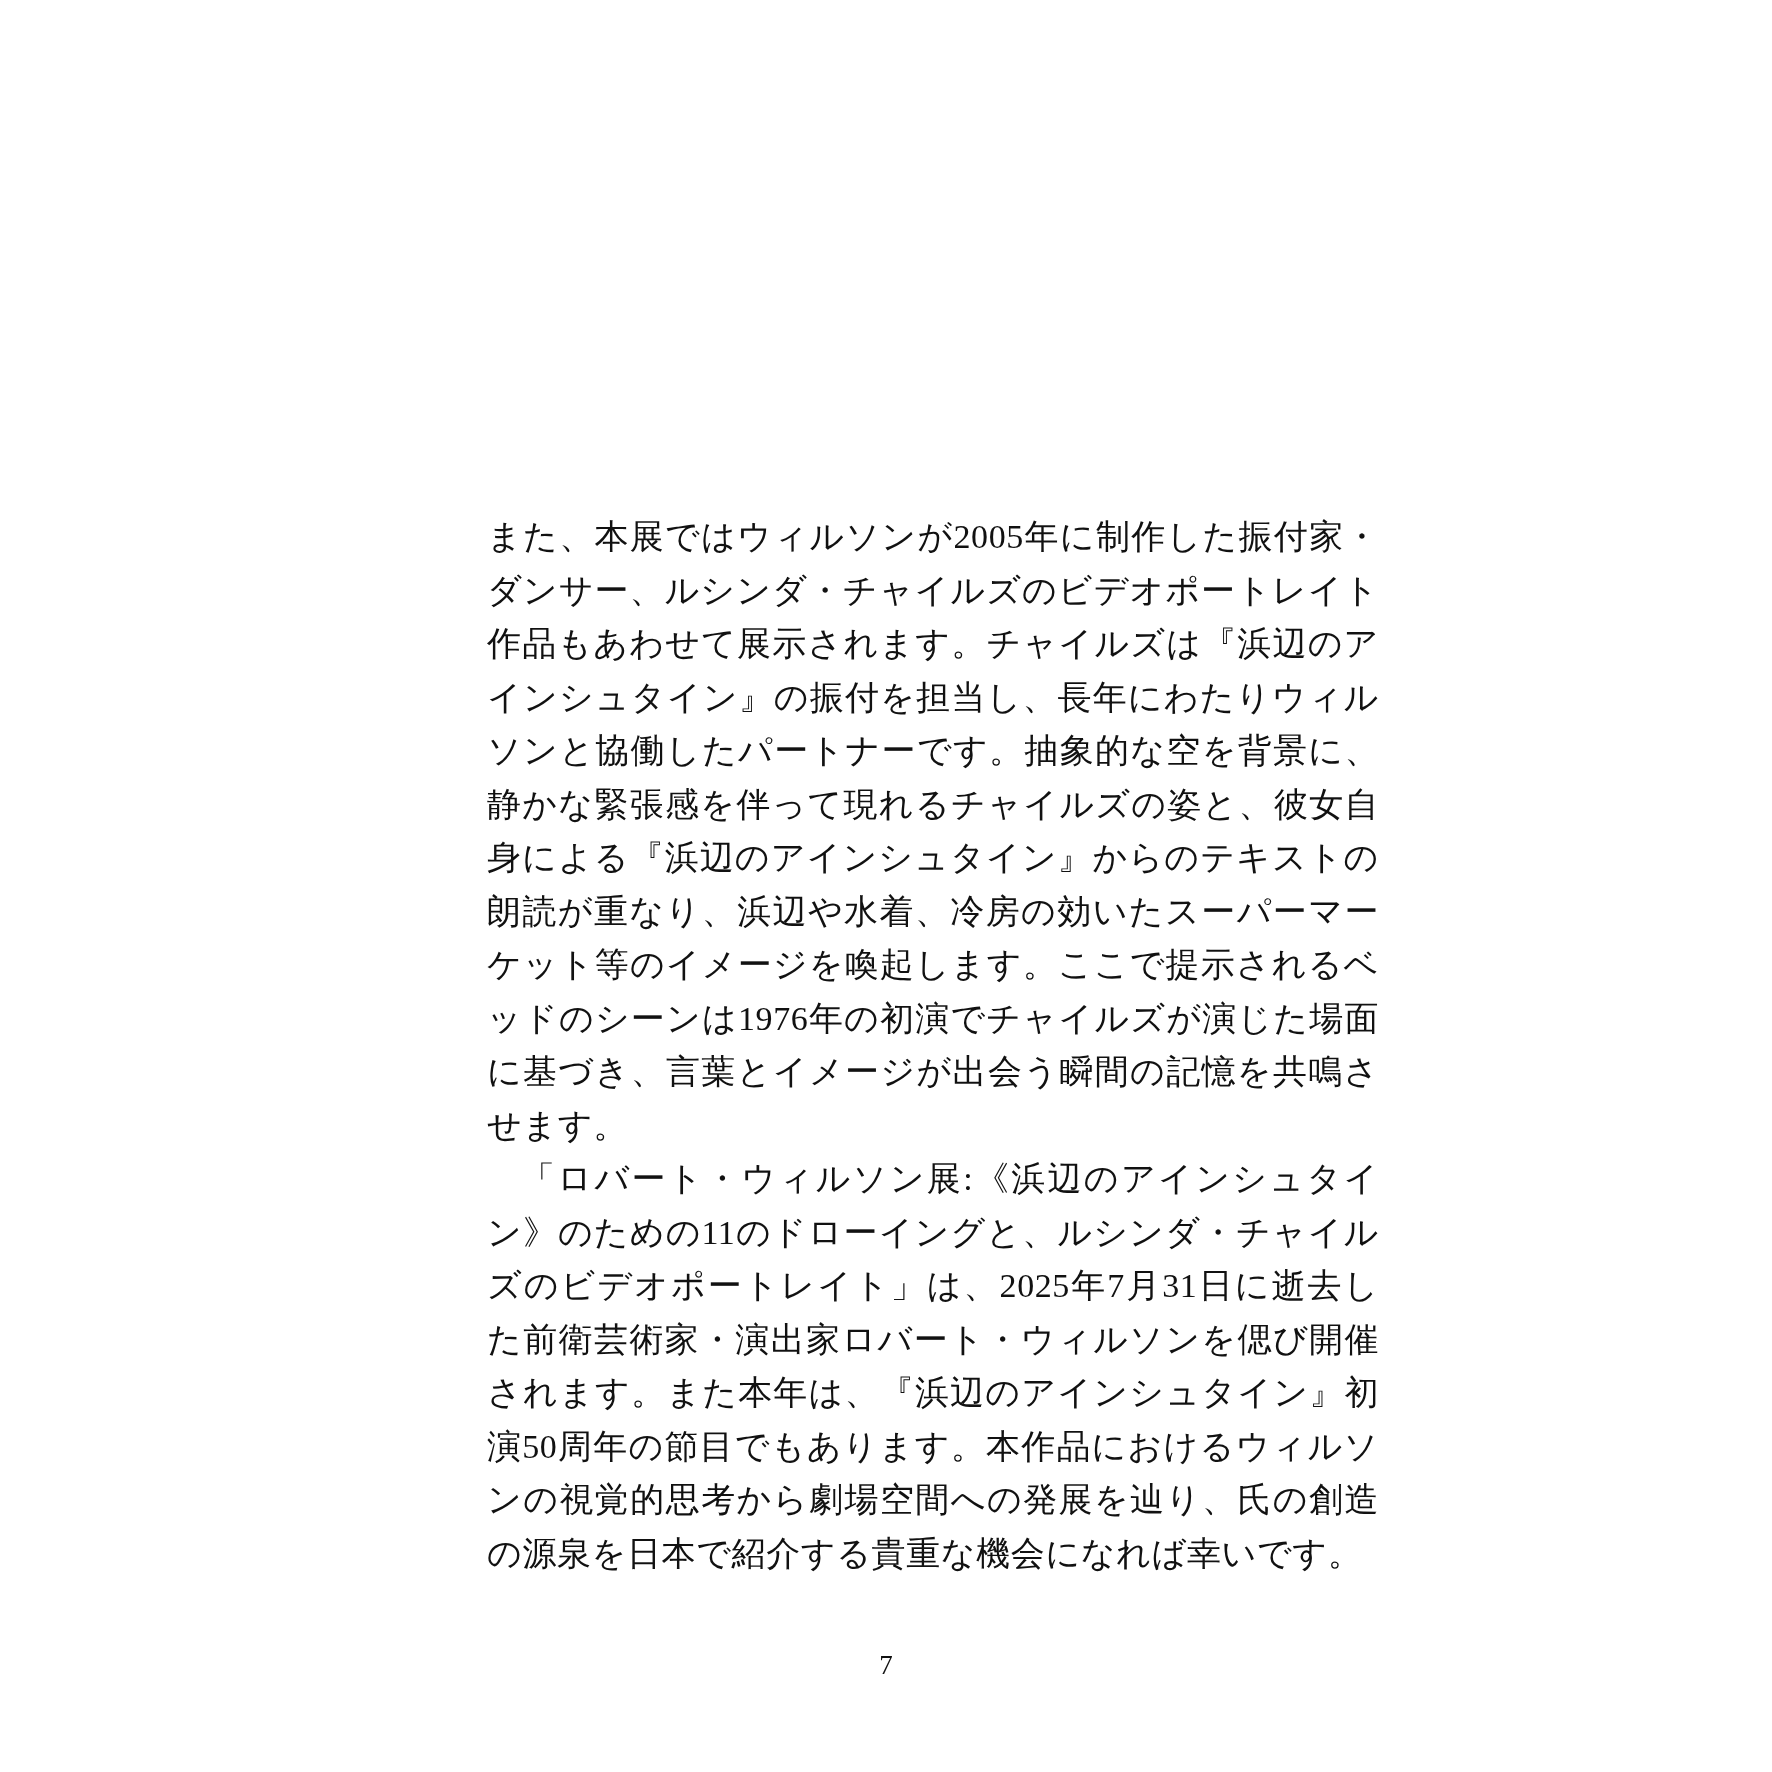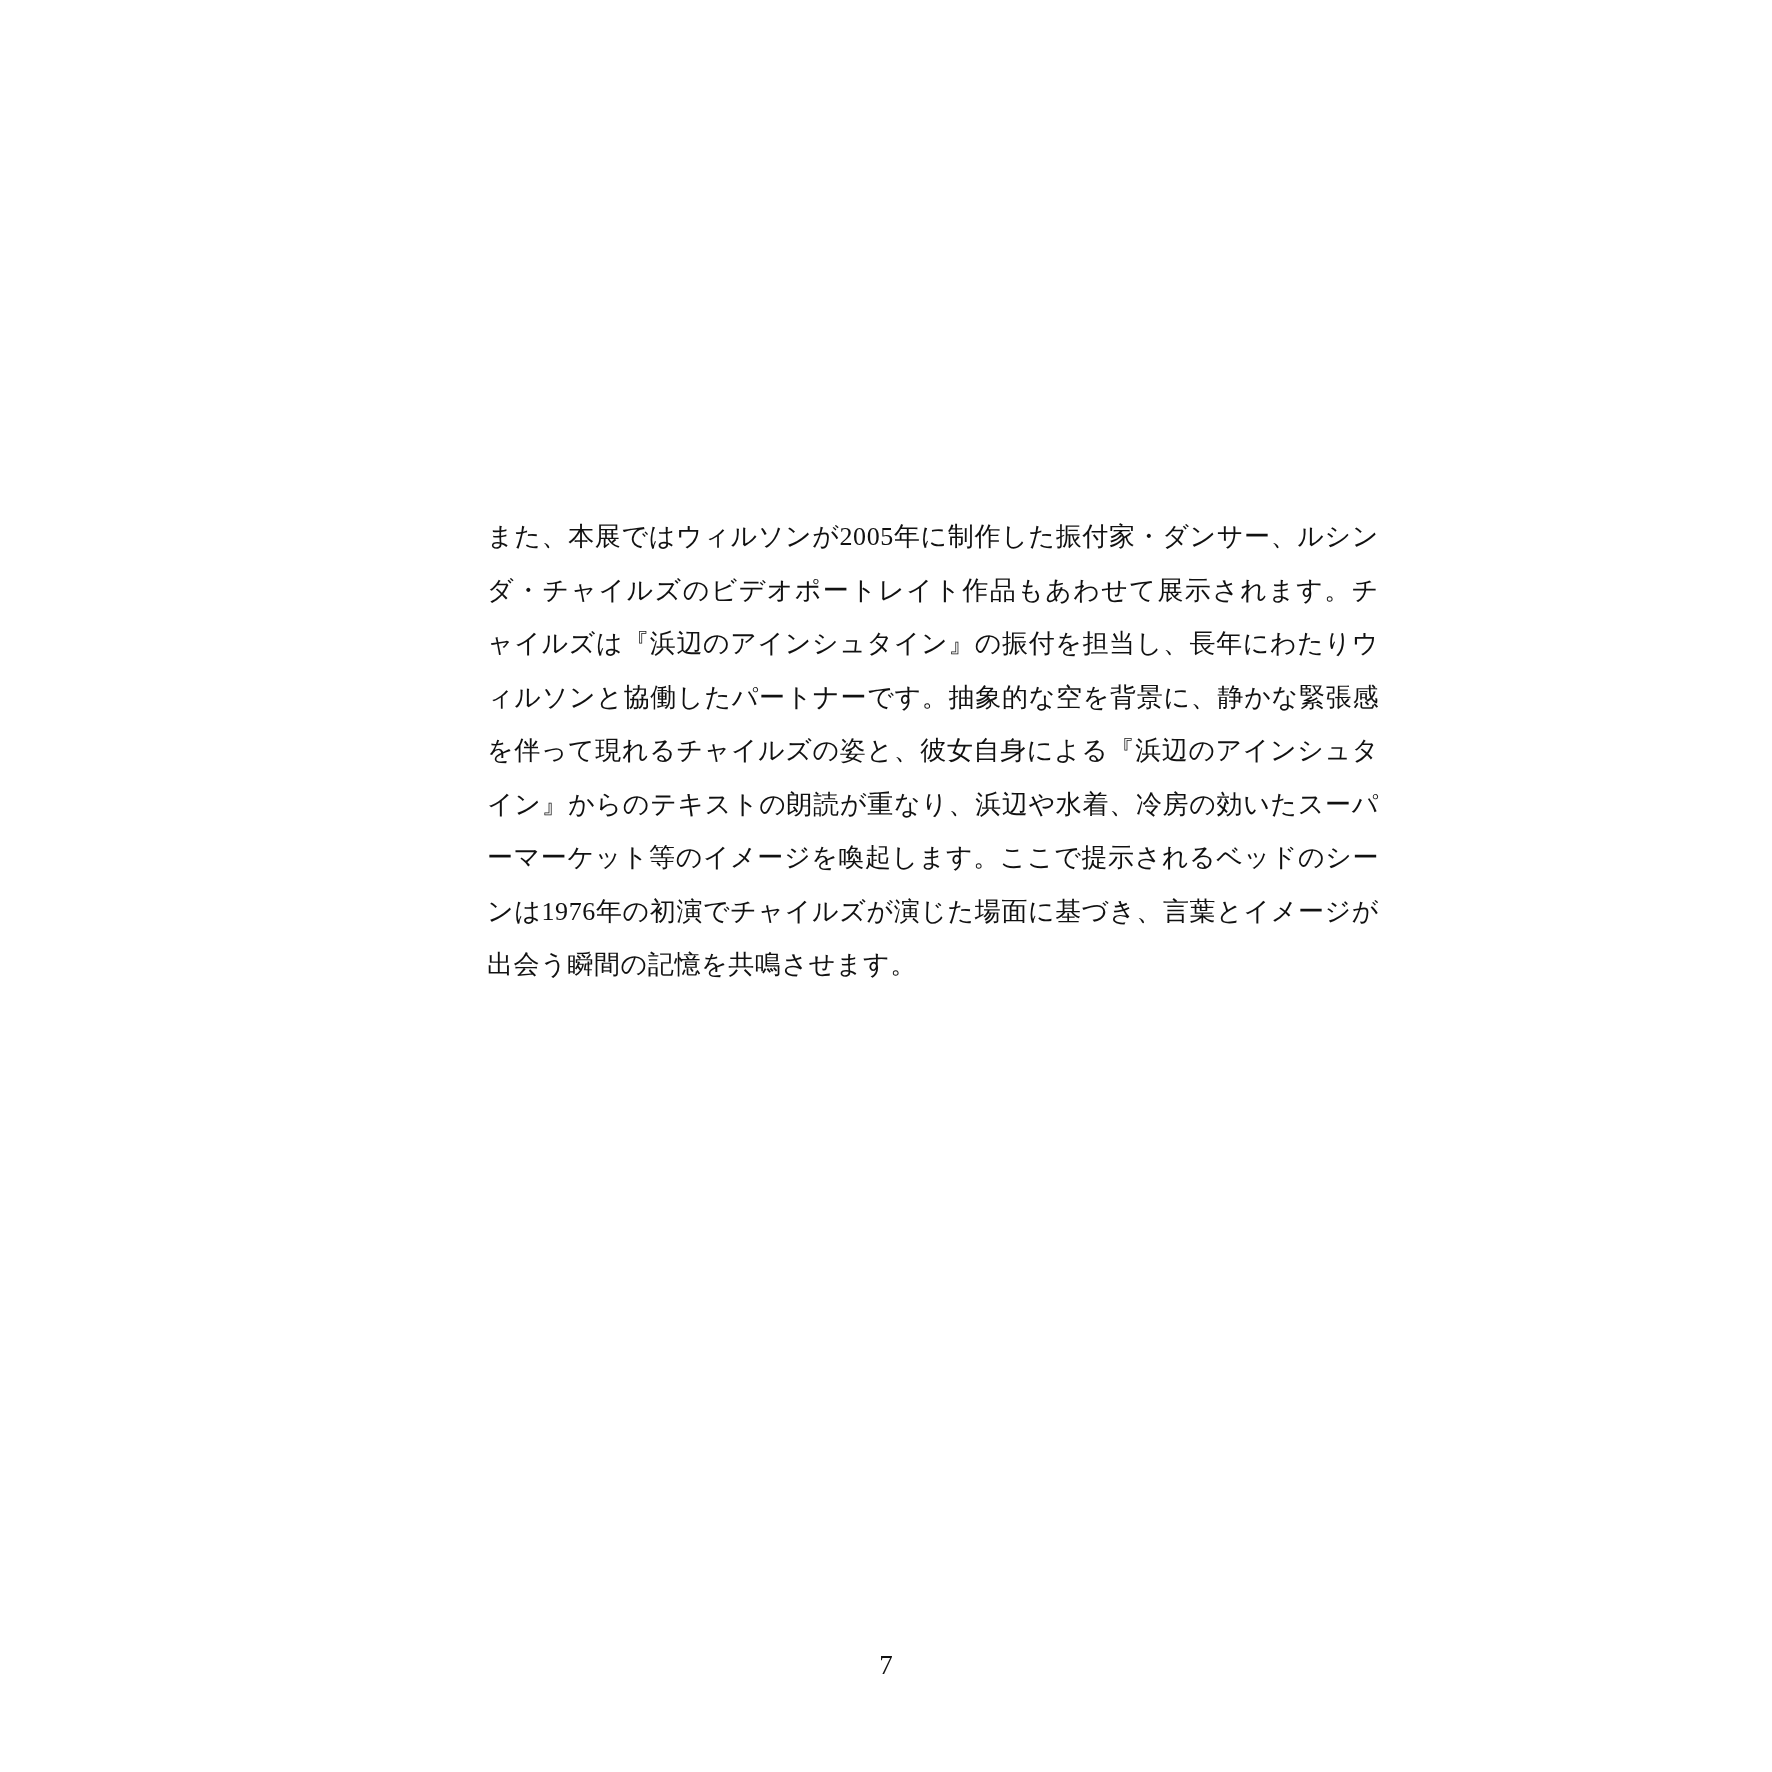--- a/index.html
+++ b/index.html
@@ -16,21 +16,21 @@
     overflow: hidden;
   }
   .text-column {
     position: absolute;
     left: 487px;
     top: 510px;
     width: 892px;
   }
   .body-paragraph {
     font-family: "Liberation Serif", "DejaVu Serif", serif;
-    font-size: 26px;
+    font-size: 34px;
     line-height: 53.5px;
     color: #111111;
     text-align: justify;
     text-justify: inter-character;
     margin: 0;
     letter-spacing: 0.6px;
   }
   .body-paragraph + .body-paragraph {
     text-indent: 1em;
   }
@@ -45,17 +45,18 @@
     color: #111111;
   }
 </style>
 </head>
 <body>
 
 <div class="page">
 
   <div class="text-column">
     <p class="body-paragraph">また、本展ではウィルソンが2005年に制作した振付家・ダンサー、ルシンダ・チャイルズのビデオポートレイト作品もあわせて展示されます。チャイルズは『浜辺のアインシュタイン』の振付を担当し、長年にわたりウィルソンと協働したパートナーです。抽象的な空を背景に、静かな緊張感を伴って現れるチャイルズの姿と、彼女自身による『浜辺のアインシュタイン』からのテキストの朗読が重なり、浜辺や水着、冷房の効いたスーパーマーケット等のイメージを喚起します。ここで提示されるベッドのシーンは1976年の初演でチャイルズが演じた場面に基づき、言葉とイメージが出会う瞬間の記憶を共鳴させます。</p>
+    <p class="body-paragraph">「ロバート・ウィルソン展:《浜辺のアインシュタイン》のための11のドローイングと、ルシンダ・チャイルズのビデオポートレイト」は、2025年7月31日に逝去した前衛芸術家・演出家ロバート・ウィルソンを偲び開催されます。また本年は、『浜辺のアインシュタイン』初演50周年の節目でもあります。本作品におけるウィルソンの視覚的思考から劇場空間への発展を辿り、氏の創造の源泉を日本で紹介する貴重な機会になれば幸いです。</p>
   </div>
 
   <div class="page-number">7</div>
 
 </div>
 
 </body></html>

